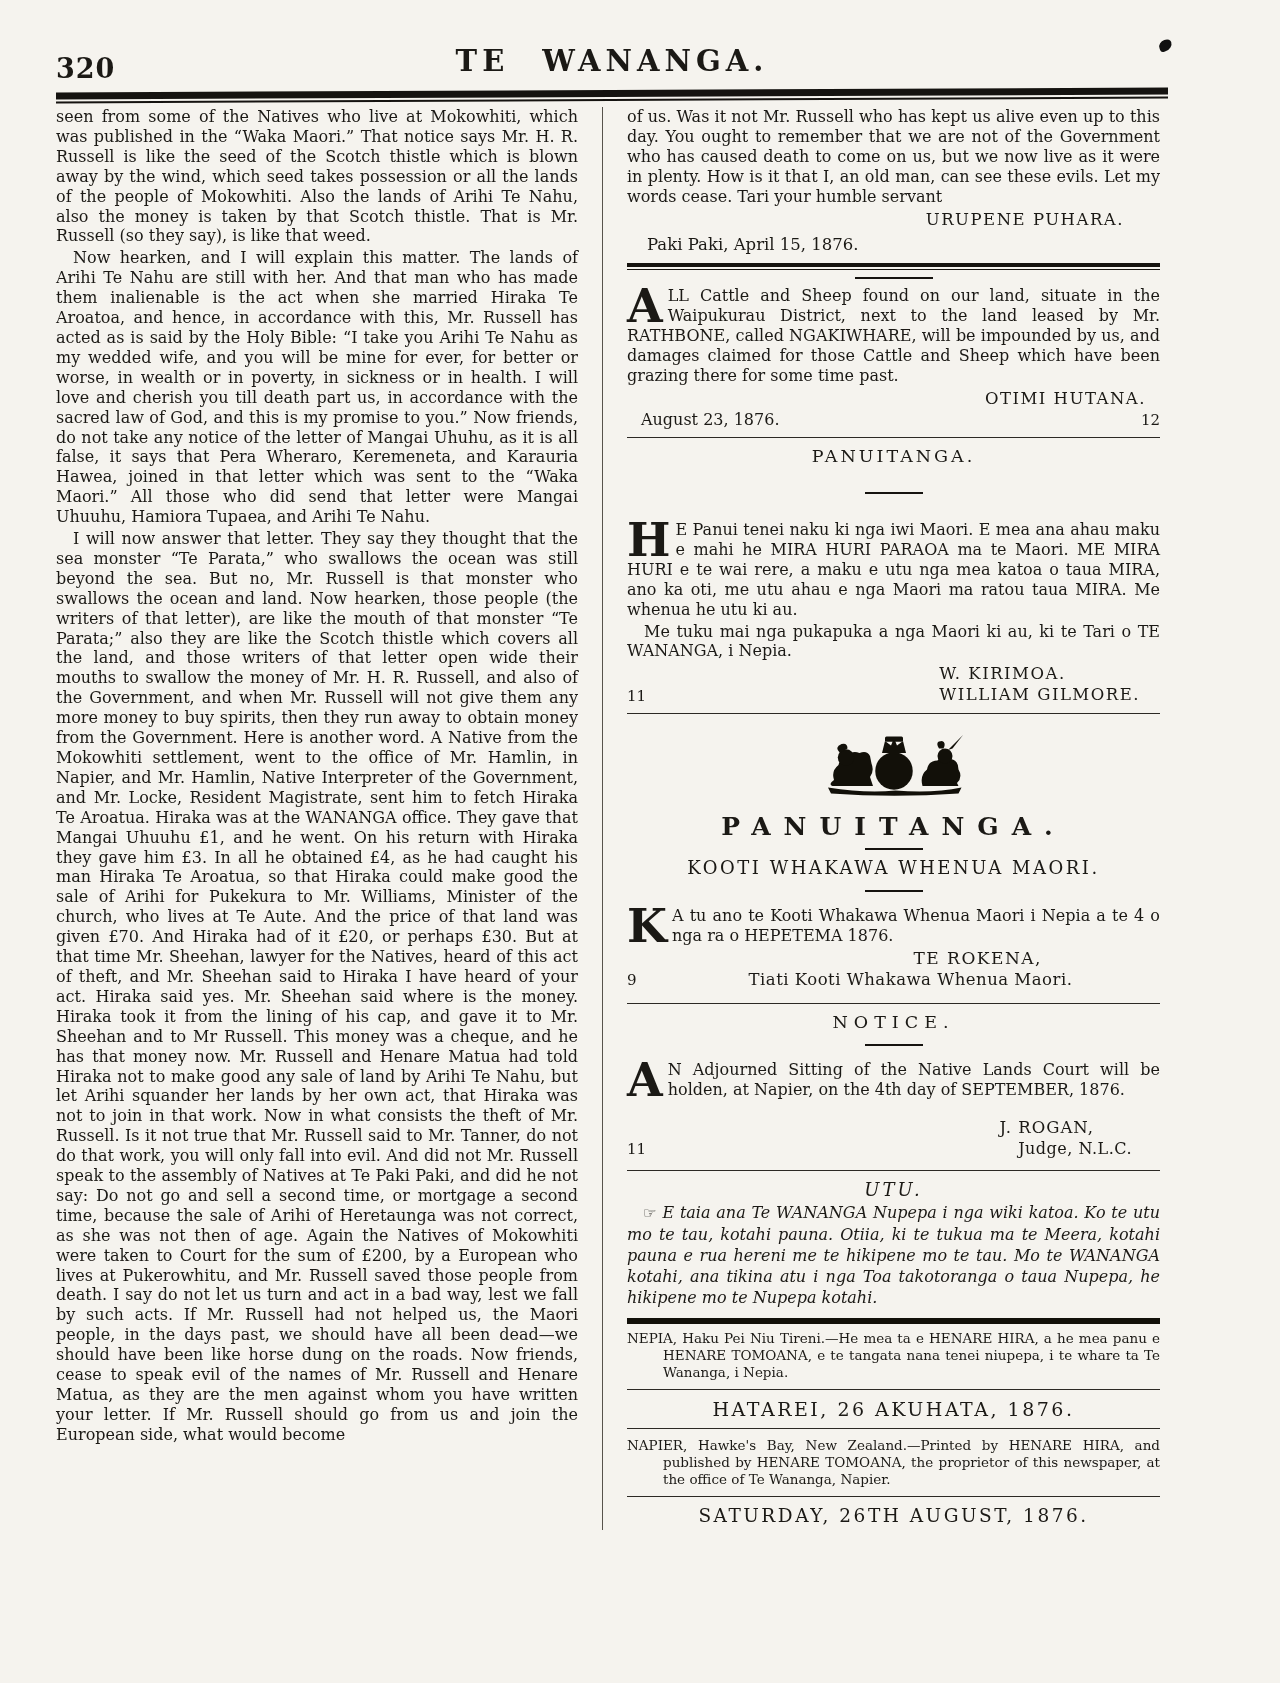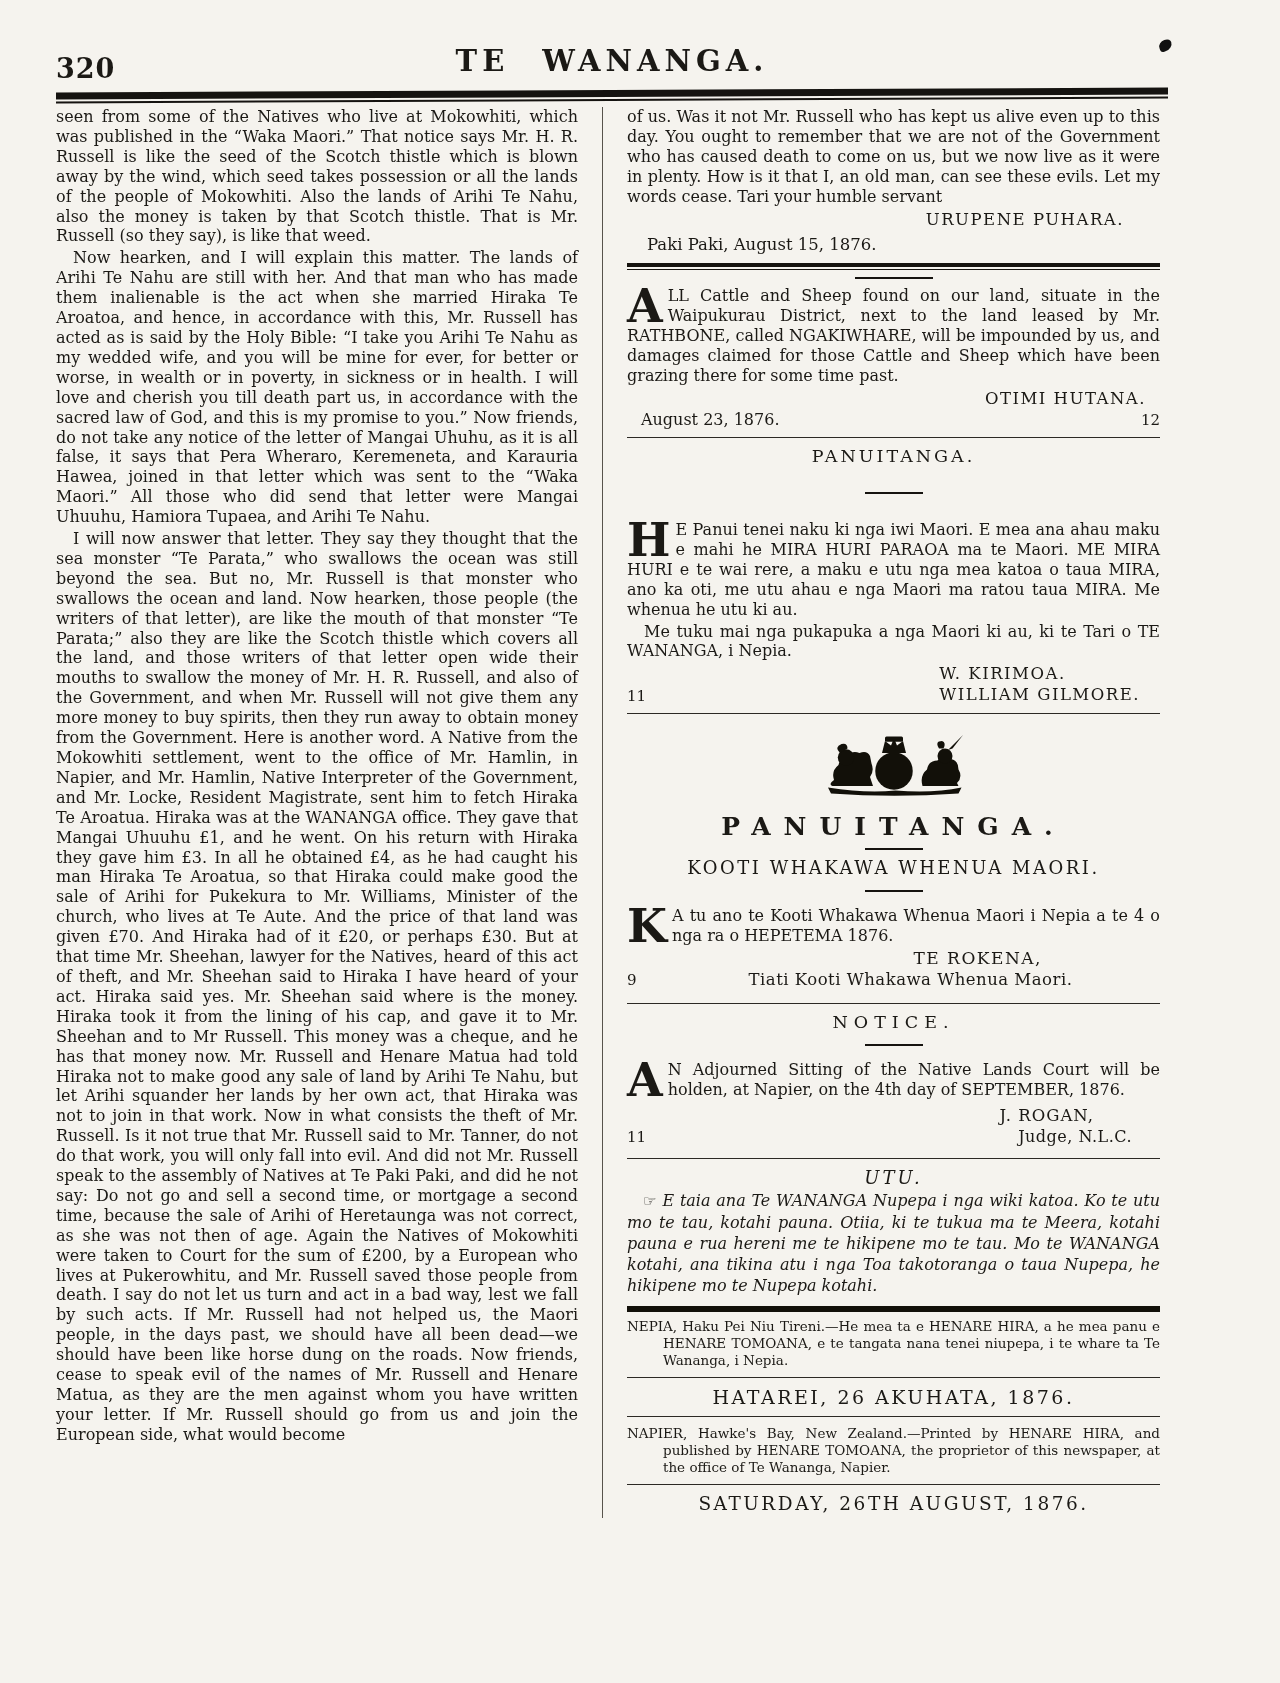--- a/index.html
+++ b/index.html
@@ -87,21 +87,21 @@
   
   .sig { text-align:right; font-size:16.5px; letter-spacing:1.5px; padding-right:36px; margin-top:3px; }
   .sig-tight { padding-right:14px; }
   .dateline { margin:6px 0 0 0; font-size:16.5px; text-indent:20px; }
   .ref-row { display:flex; justify-content:space-between; align-items:flex-end; font-size:16px; margin-top:2px; }
   .ref-row .date { text-indent:14px; }
   .ref-num { font-size:15px; }
   .sig-block-row { display:flex; justify-content:space-between; align-items:flex-end; margin-top:2px; }
   .sig-block { text-align:left; font-size:16.5px; letter-spacing:1.5px; padding-right:20px; line-height:21px; }
   .sig-center-right { text-align:right; padding-right:118px; font-size:17px; letter-spacing:1.5px; margin-top:2px; }
-  .sig-rogan { text-align:right; padding-right:66px; font-size:16.5px; letter-spacing:1px; margin-top:6px; }
+  .sig-rogan { text-align:right; padding-right:66px; font-size:16.5px; letter-spacing:1px; margin-top:18px; }
   .row-center { display:flex; align-items:flex-end; font-size:16.5px; margin-top:2px; }
   .row-center .num { width:34px; }
   .row-center .mid { flex:1; text-align:center; letter-spacing:0.5px; }
   .row-right { display:flex; justify-content:space-between; align-items:flex-end; font-size:16px; margin-top:2px; }
   .row-right .right-lbl { padding-right:28px; letter-spacing:0.5px; }
 
   
   .crest-wrap { text-align:center; margin:12px 0 2px 0; }
   .crest-wrap svg { width:150px; height:72px; }
 
@@ -141,21 +141,21 @@
       <p class="body-text">seen from some of the Natives who live at Mokowhiti, which was published in the “Waka Maori.” That notice says Mr. H. R. Russell is like the seed of the Scotch thistle which is blown away by the wind, which seed takes possession or all the lands of the people of Mokowhiti. Also the lands of Arihi Te Nahu, also the money is taken by that Scotch thistle. That is Mr. Russell (so they say), is like that weed.</p>
       <p class="body-text indent spaced">Now hearken, and I will explain this matter. The lands of Arihi Te Nahu are still with her. And that man who has made them inalienable is the act when she married Hiraka Te Aroatoa, and hence, in accordance with this, Mr. Russell has acted as is said by the Holy Bible: “I take you Arihi Te Nahu as my wedded wife, and you will be mine for ever, for better or worse, in wealth or in poverty, in sickness or in health. I will love and cherish you till death part us, in accordance with the sacred law of God, and this is my promise to you.” Now friends, do not take any notice of the letter of Mangai Uhuhu, as it is all false, it says that Pera Wheraro, Keremeneta, and Karauria Hawea, joined in that letter which was sent to the “Waka Maori.” All those who did send that letter were Mangai Uhuuhu, Hamiora Tupaea, and Arihi Te Nahu.</p>
       <p class="body-text indent spaced">I will now answer that letter. They say they thought that the sea monster “Te Parata,” who swallows the ocean was still beyond the sea. But no, Mr. Russell is that monster who swallows the ocean and land. Now hearken, those people (the writers of that letter), are like the mouth of that monster “Te Parata;” also they are like the Scotch thistle which covers all the land, and those writers of that letter open wide their mouths to swallow the money of Mr. H. R. Russell, and also of the Government, and when Mr. Russell will not give them any more money to buy spirits, then they run away to obtain money from the Government. Here is another word. A Native from the Mokowhiti settlement, went to the office of Mr. Hamlin, in Napier, and Mr. Hamlin, Native Interpreter of the Government, and Mr. Locke, Resident Magistrate, sent him to fetch Hiraka Te Aroatua. Hiraka was at the WANANGA office. They gave that Mangai Uhuuhu £1, and he went. On his return with Hiraka they gave him £3. In all he obtained £4, as he had caught his man Hiraka Te Aroatua, so that Hiraka could make good the sale of Arihi for Pukekura to Mr. Williams, Minister of the church, who lives at Te Aute. And the price of that land was given £70. And Hiraka had of it £20, or perhaps £30. But at that time Mr. Sheehan, lawyer for the Natives, heard of this act of theft, and Mr. Sheehan said to Hiraka I have heard of your act. Hiraka said yes. Mr. Sheehan said where is the money. Hiraka took it from the lining of his cap, and gave it to Mr. Sheehan and to Mr Russell. This money was a cheque, and he has that money now. Mr. Russell and Henare Matua had told Hiraka not to make good any sale of land by Arihi Te Nahu, but let Arihi squander her lands by her own act, that Hiraka was not to join in that work. Now in what consists the theft of Mr. Russell. Is it not true that Mr. Russell said to Mr. Tanner, do not do that work, you will only fall into evil. And did not Mr. Russell speak to the assembly of Natives at Te Paki Paki, and did he not say: Do not go and sell a second time, or mortgage a second time, because the sale of Arihi of Heretaunga was not correct, as she was not then of age. Again the Natives of Mokowhiti were taken to Court for the sum of £200, by a European who lives at Pukerowhitu, and Mr. Russell saved those people from death. I say do not let us turn and act in a bad way, lest we fall by such acts. If Mr. Russell had not helped us, the Maori people, in the days past, we should have all been dead—we should have been like horse dung on the roads. Now friends, cease to speak evil of the names of Mr. Russell and Henare Matua, as they are the men against whom you have written your letter. If Mr. Russell should go from us and join the European side, what would become</p>
     </section>
 
     <section class="col col-right">
 
       <div>
         <p class="body-text">of us. Was it not Mr. Russell who has kept us alive even up to this day. You ought to remember that we are not of the Government who has caused death to come on us, but we now live as it were in plenty. How is it that I, an old man, can see these evils. Let my words cease. Tari your humble servant</p>
         <div class="sig">URUPENE PUHARA.</div>
-        <p class="dateline">Paki Paki, August 15, 1876.</p>
+        <p class="dateline">Paki Paki, April 15, 1876.</p>
       </div>
 
       <div class="rule-double"></div>
 
       <section>
         <div class="rule-short"></div>
         <p class="dropcap-para">
           <span class="dropcap">A</span><span>LL Cattle and Sheep found on our land, situate in the Waipukurau District, next to the land leased by Mr. RATHBONE, called NGAKIWHARE, will be impounded by us, and damages claimed for those Cattle and Sheep which have been grazing there for some time past.</span>
         </p>
         <div class="sig sig-tight">OTIMI HUTANA.</div>

